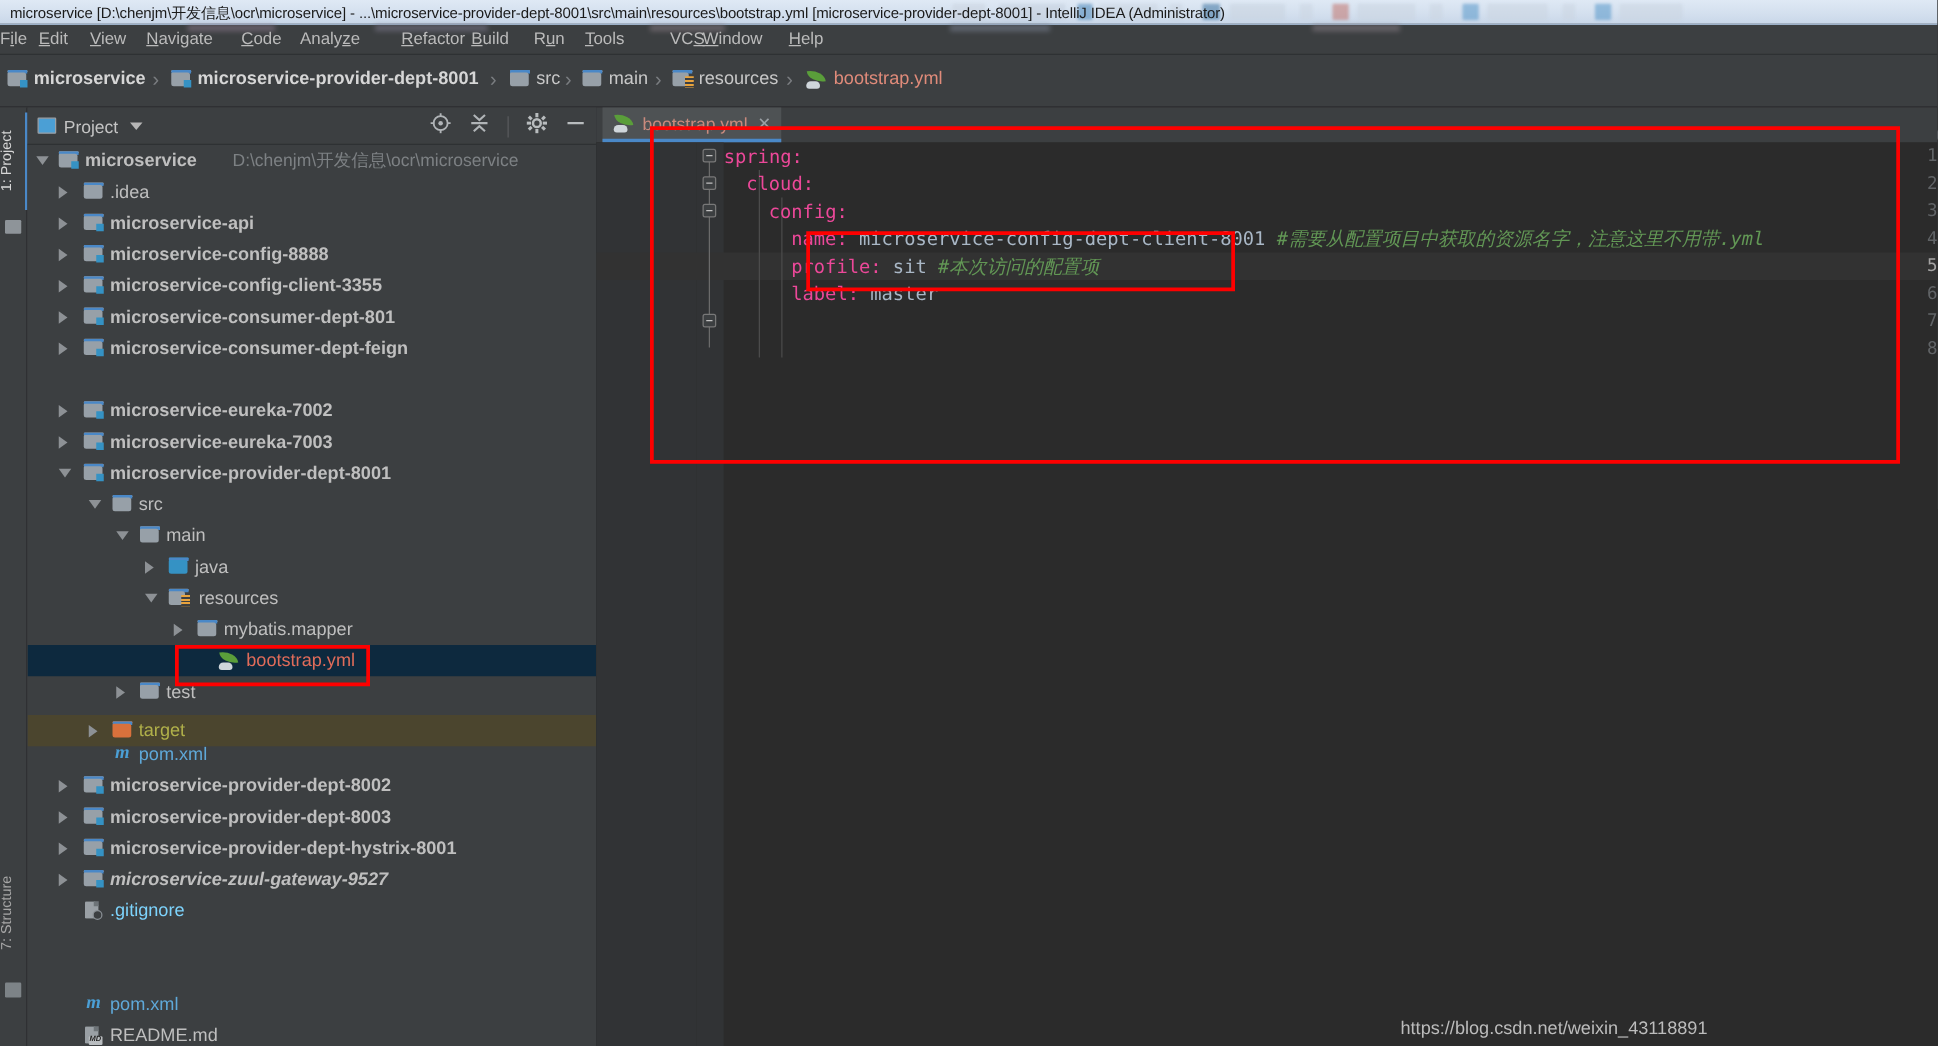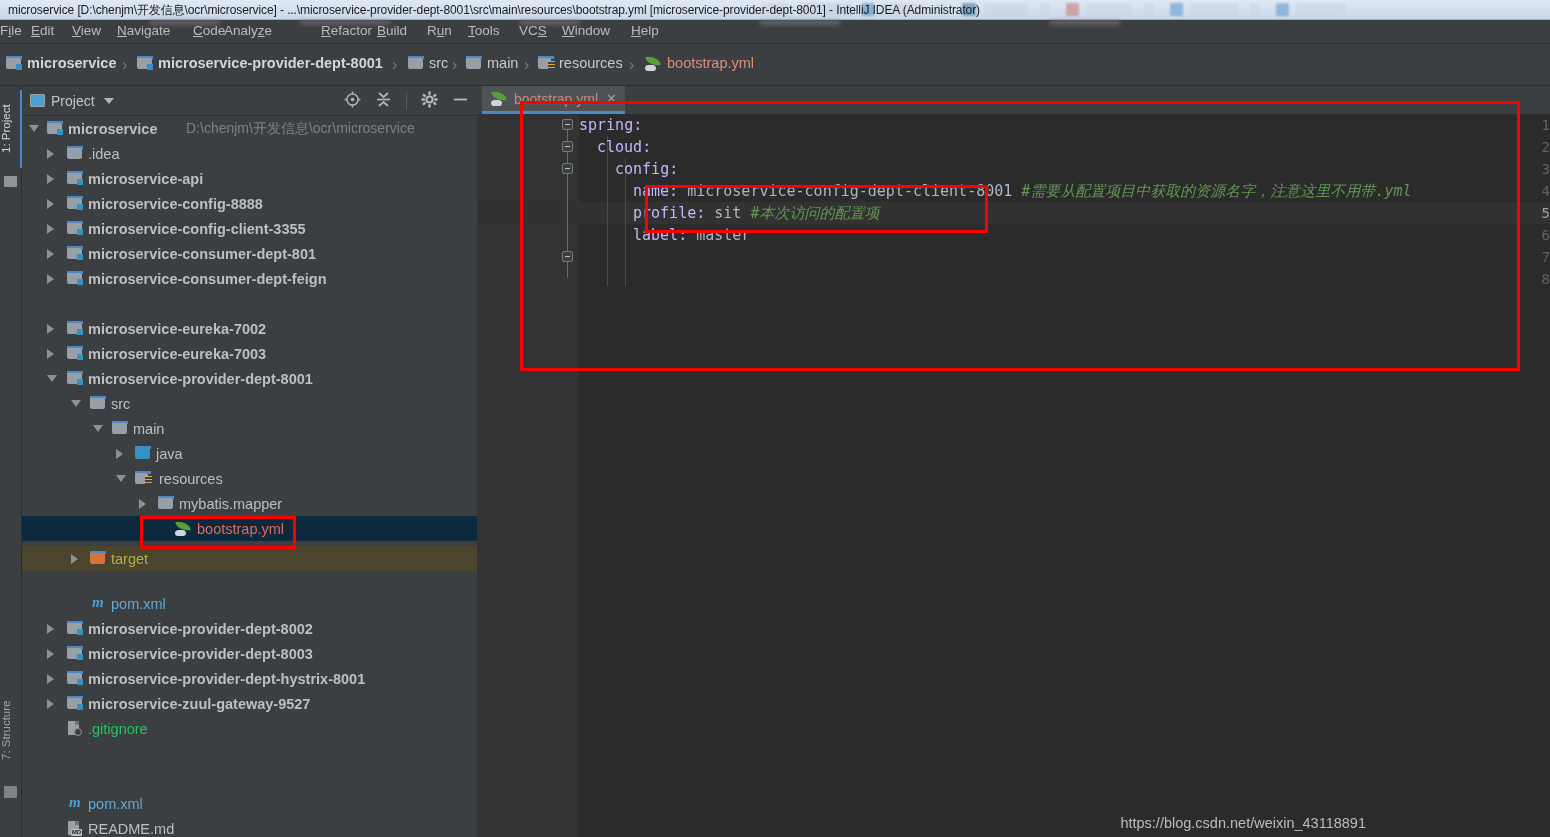--- a/index.html
+++ b/index.html
@@ -261,21 +261,21 @@
   .lnum.current { color: #a4a3a3; }
   .line-hl {
     position: absolute; left: 0; width: 1073px; height: 22px;
     background: #323232;
   }
   .codeline {
     position: absolute; left: 0; height: 22px; line-height: 22px;
     font-family: "DejaVu Sans Mono", monospace; font-size: 15px;
     white-space: pre; color: #a9b7c6;
   }
-  .k { color: #c4b5fd; }
+  .k { color: #ec4899; }
   .v { color: #a9b7c6; }
   .c { color: #629755; font-style: italic; }
   .indent-guide {
     position: absolute; width: 1px; background: #4b4b4b;
   }
   .fold-marker {
     position: absolute; width: 11px; height: 11px;
     border: 1px solid #787878; border-radius: 2px; background: #3c3f41;
   }
   .fold-marker::after {
@@ -333,26 +333,26 @@
     <div class="mb-blur" style="left:150px;width:70px;background:#8d7a8c;"></div>
     <div class="mb-blur" style="left:300px;width:90px;background:#7e7a8e;"></div>
     <div class="mb-blur" style="left:520px;width:60px;background:#8a7d85;"></div>
     <div class="mb-blur" style="left:760px;width:80px;background:#7d8496;"></div>
     <div class="mb-blur" style="left:1050px;width:70px;background:#8a7f88;"></div>
     <div class="menu-item" style="left:0px;">F<u>i</u>le</div>
     <div class="menu-item" style="left:31px;"><u>E</u>dit</div>
     <div class="menu-item" style="left:72px;"><u>V</u>iew</div>
     <div class="menu-item" style="left:117px;"><u>N</u>avigate</div>
     <div class="menu-item" style="left:193px;"><u>C</u>ode</div>
-    <div class="menu-item" style="left:224px;">Analy<u>z</u>e</div>
+    <div class="menu-item" style="left:240px;">Analy<u>z</u>e</div>
     <div class="menu-item" style="left:321px;"><u>R</u>efactor</div>
     <div class="menu-item" style="left:377px;"><u>B</u>uild</div>
     <div class="menu-item" style="left:427px;">R<u>u</u>n</div>
     <div class="menu-item" style="left:468px;"><u>T</u>ools</div>
-    <div class="menu-item" style="left:519px;">VC<u>S</u></div>
+    <div class="menu-item" style="left:536px;">VC<u>S</u></div>
     <div class="menu-item" style="left:562px;"><u>W</u>indow</div>
     <div class="menu-item" style="left:631px;"><u>H</u>elp</div>
   </div>
 
   <div class="navbar">
 
     <div class="crumb bold" style="left:6px;">
       <span class="ico-module">
           <i class="tab"></i>
           <i class="body"></i>
@@ -655,21 +655,21 @@
 
       <div class="row" style="top:425px;">
         <i class="twisty closed" style="left:71px;top:8px;"></i>
         <span class="ico-folder" style="position:absolute;left:90px;top:5px;">
             <i class="tab"></i>
             <i class="body"></i>
           </span>
         <span class="lbl" style="position:absolute;left:111px;">test</span>
       </div>
 
-      <div class="row target-row" style="top:430px;">
+      <div class="row target-row" style="top:456px;">
         <i class="twisty closed" style="left:49px;top:8px;"></i>
         <span class="ico-folder orange" style="position:absolute;left:68px;top:5px;">
             <i class="tab"></i>
             <i class="body"></i>
           </span>
         <span class="lbl" style="position:absolute;left:89px;">target</span>
       </div>
 
       <div class="row" style="top:475px;">
         <span class="ico-maven" style="position:absolute;left:70px;top:4px;">m</span>
@@ -696,37 +696,37 @@
       </div>
       <div class="row" style="top:550px;">
         <i class="twisty closed" style="left:25px;top:8px;"></i>
         <span class="ico-module" style="position:absolute;left:45px;top:5px;">
             <i class="tab"></i>
             <i class="body"></i>
             <i class="badge"></i>
           </span>
         <span class="lbl bold" style="position:absolute;left:66px;">microservice-provider-dept-hystrix-8001</span>
       </div>
-      <div class="row" style="top:575px;">
+      <div class="row" style="top:575px;font-style:italic;">
         <i class="twisty closed" style="left:25px;top:8px;"></i>
         <span class="ico-module" style="position:absolute;left:45px;top:5px;">
             <i class="tab"></i>
             <i class="body"></i>
             <i class="badge"></i>
           </span>
         <span class="lbl bold" style="position:absolute;left:66px;">microservice-zuul-gateway-9527</span>
       </div>
 
       <div class="row" style="top:600px;">
         <span class="ico-file" style="position:absolute;left:45px;top:4px;">
             <i class="pg"></i>
             <i class="corner"></i>
             <i class="nodot"></i>
           </span>
-        <span class="lbl" style="position:absolute;left:66px;color:#22c55e;">.gitignore</span>
+        <span class="lbl" style="position:absolute;left:66px;color:#7dd3fc;">.gitignore</span>
       </div>
 
 
 
       <div class="row" style="top:675px;">
         <span class="ico-maven" style="position:absolute;left:47px;top:4px;">m</span>
         <span class="lbl" style="position:absolute;left:66px;color:#5fa8d8;">pom.xml</span>
       </div>
 
       <div class="row" style="top:700px;">

